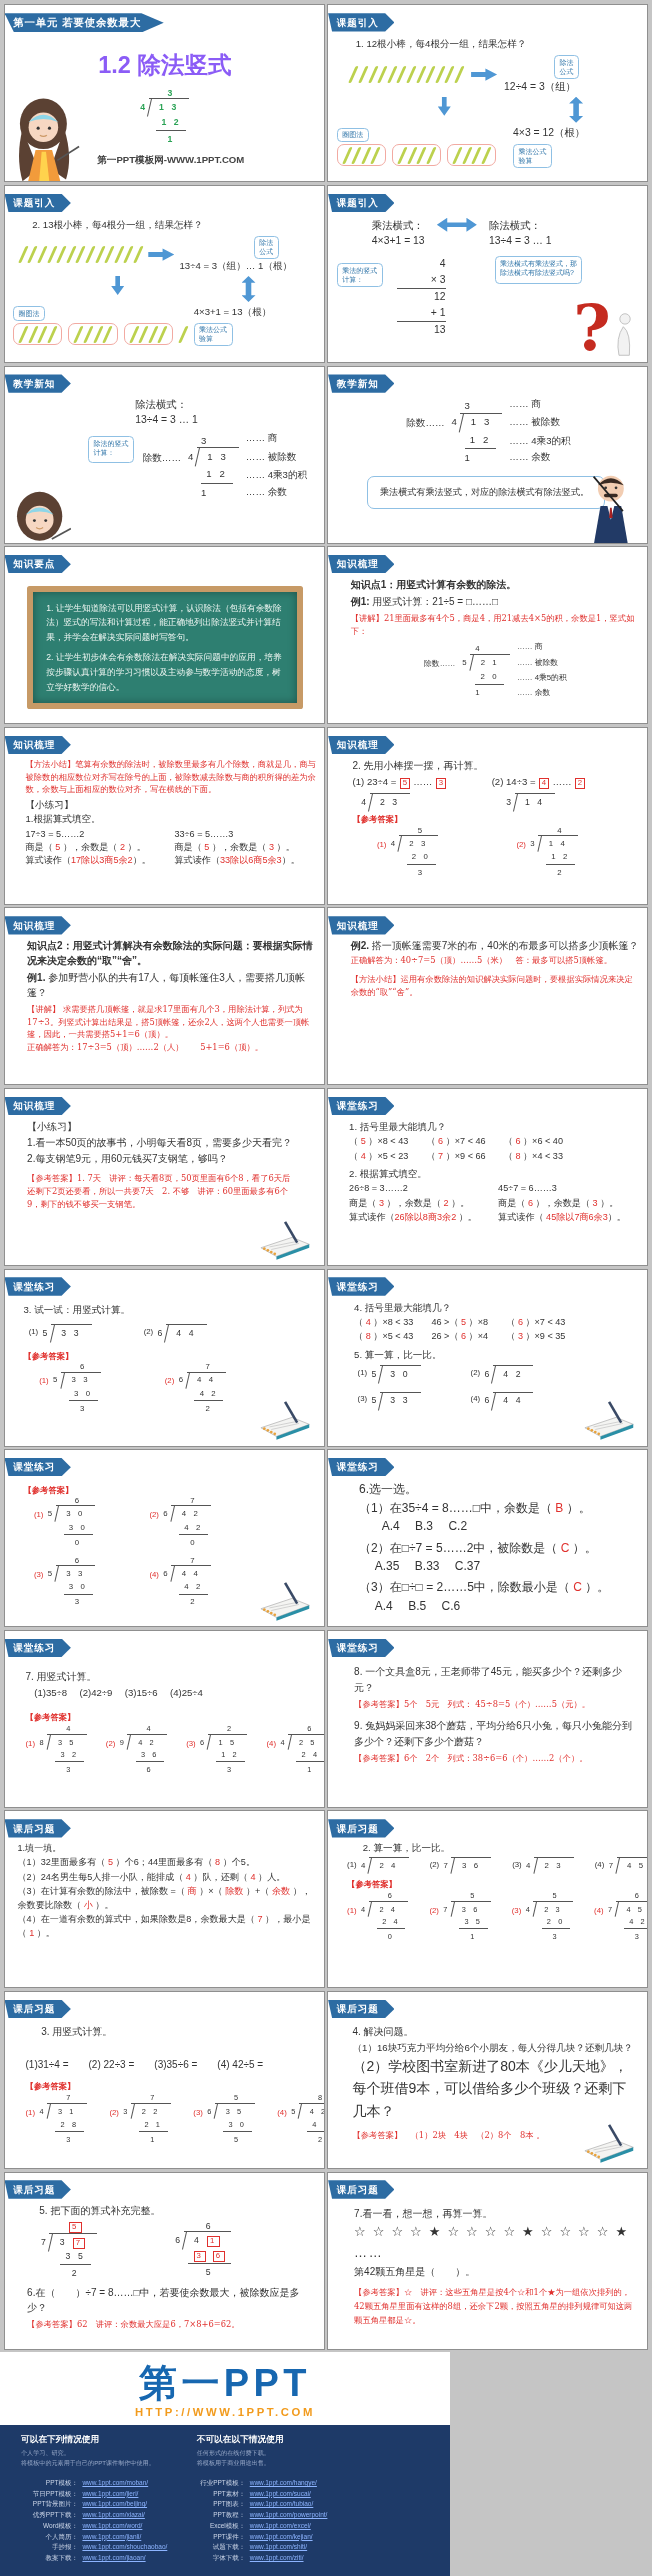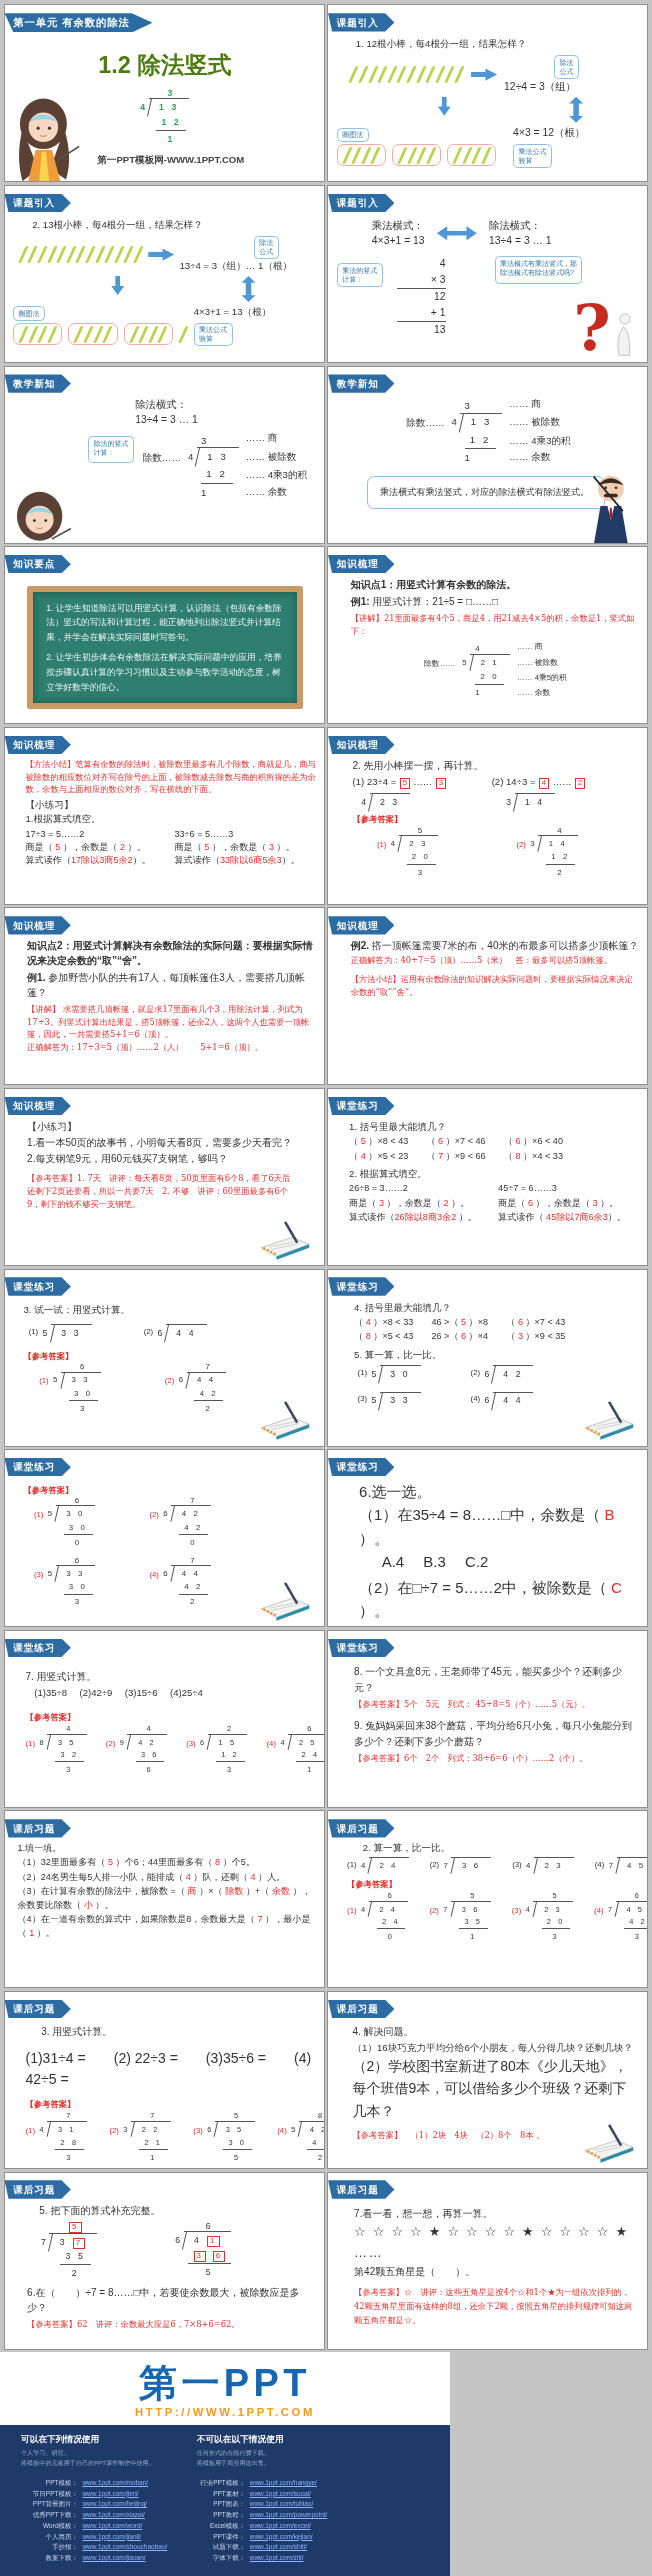--- a/index.html
+++ b/index.html
@@ -61,23 +61,23 @@
 .lurl{color:#8db4ff;text-decoration:underline;cursor:pointer;white-space:nowrap}
 .qmark{font-size:64px;font-weight:bold;color:#c52b20;line-height:.9;font-family:"DejaVu Serif",serif}
 .smallp{font-size:8.3px;line-height:1.55}
 </style>
 </head>
 <body>
 
 <div class="grid">
 
   <section class="slide" id="s1">
-    <div class="banner" style="font-size:10.4px;padding-right:22.6px">第一单元 有余数的除法</div>
+    <div class="banner" style="font-size:10.4px;padding-right:22.6px">第一单元 若要使余数最大</div>
     <div class="content">
-      <div class="center" style="font-size:23.5px;font-weight:bold;color:#4d7c0f;margin-top:12.2px">1.2  除法竖式</div>
+      <div class="center" style="font-size:23.5px;font-weight:bold;color:#8b5cf6;margin-top:12.2px">1.2  除法竖式</div>
       <div style="display:flex;justify-content:center;margin-top:5.2px">
         <div style="color:#2aa355;font-weight:bold" class="dv">
             <div class="dv-col">
               <div class="dv-q">3</div>
               <div class="dv-row">
                 <div class="dv-d">4</div>
                 <div class="vin">1 3</div>
               </div>
               <div class="dv-p">1 2</div>
               <div class="dv-r">1</div>
@@ -159,21 +159,21 @@
           <div class="co" style="white-space:pre-line;margin-top:3.5px">乘法公式
 验算</div>
         </div>
       </div>
     </div>
   </section>
 
   <section class="slide" id="s4">
     <div class="banner">课题引入</div>
     <div class="content">
-      <div style="display:flex;align-items:center;gap:12.2px;margin-top:1.7px">
+      <div style="display:flex;align-items:flex-start;gap:12.2px;margin-top:1.7px">
         <div style="margin-left:35px">
           <div style="font-size:10.4px">乘法横式：</div>
           <div class="formula">4×3+1 = 13</div>
         </div>
         <span class="ar ar-lr"></span>
         <div>
           <div style="font-size:10.4px">除法横式：</div>
           <div class="formula">13÷4 = 3 … 1</div>
         </div>
       </div>
@@ -631,21 +631,21 @@
       <circle cx="12" cy="33" r="1.6" fill="#e8a23c"></circle>
         <circle cx="16" cy="35" r="1.6" fill="#e8a23c"></circle>
         <circle cx="20" cy="37" r="1.6" fill="#e8a23c"></circle>
         <circle cx="24" cy="39" r="1.6" fill="#e8a23c"></circle>
       <line x1="36" y1="2" x2="50" y2="26" stroke="#3a4a66" stroke-width="3"></line>
     </svg>
   </section>
 
   <section class="slide" id="s18">
     <div class="banner">课堂练习</div>
-    <div class="content" style="left:31px;line-height:1.55;font-size:15px">
+    <div class="content" style="left:31px;line-height:1.55;font-size:12px">
       <div>6.选一选。</div>
       <div><span>（1）在35÷4 = 8……□中，余数是（ </span><span class="red">B</span><span> ）。</span></div>
       <div style="margin-left:22.6px">A.4　 B.3　 C.2</div>
       <div style="margin-top:2.6px"><span>（2）在□÷7 = 5……2中，被除数是（ </span><span class="red">C</span><span> ）。</span></div>
       <div style="margin-left:15.7px">A.35　 B.33　 C.37</div>
       <div style="margin-top:2.6px"><span>（3）在□÷□ = 2……5中，除数最小是（ </span><span class="red">C</span><span> ）。</span></div>
       <div style="margin-left:15.7px">A.4　 B.5　 C.6</div>
     </div>
   </section>
 
@@ -822,21 +822,21 @@
             </div>
           </div>
       </div>
     </div>
   </section>
 
   <section class="slide" id="s23">
     <div class="banner">课后习题</div>
     <div class="content" style="left:21px">
       <div style="font-size:10px;margin:1.7px 0 0 15.7px">3. 用竖式计算。</div>
-      <div style="font-size:14px;margin-top:9px">(1)31÷4 =　　(2) 22÷3 =　　(3)35÷6 =　　(4) 42÷5 =</div>
+      <div style="font-size:10px;margin-top:18px">(1)31÷4 =　　(2) 22÷3 =　　(3)35÷6 =　　(4) 42÷5 =</div>
       <div class="red kai bold" style="font-size:8.3px;margin-top:8.7px">【参考答案】</div>
       <div style="display:flex;gap:22.6px;margin-top:1.7px">
         <div style="font-size:7.4px" class="dv">
             <div class="dv-idx">(1)</div>
             <div class="dv-col">
               <div class="dv-q">7</div>
               <div class="dv-row">
                 <div class="dv-d">4</div>
                 <div class="vin">3 1</div>
               </div>

